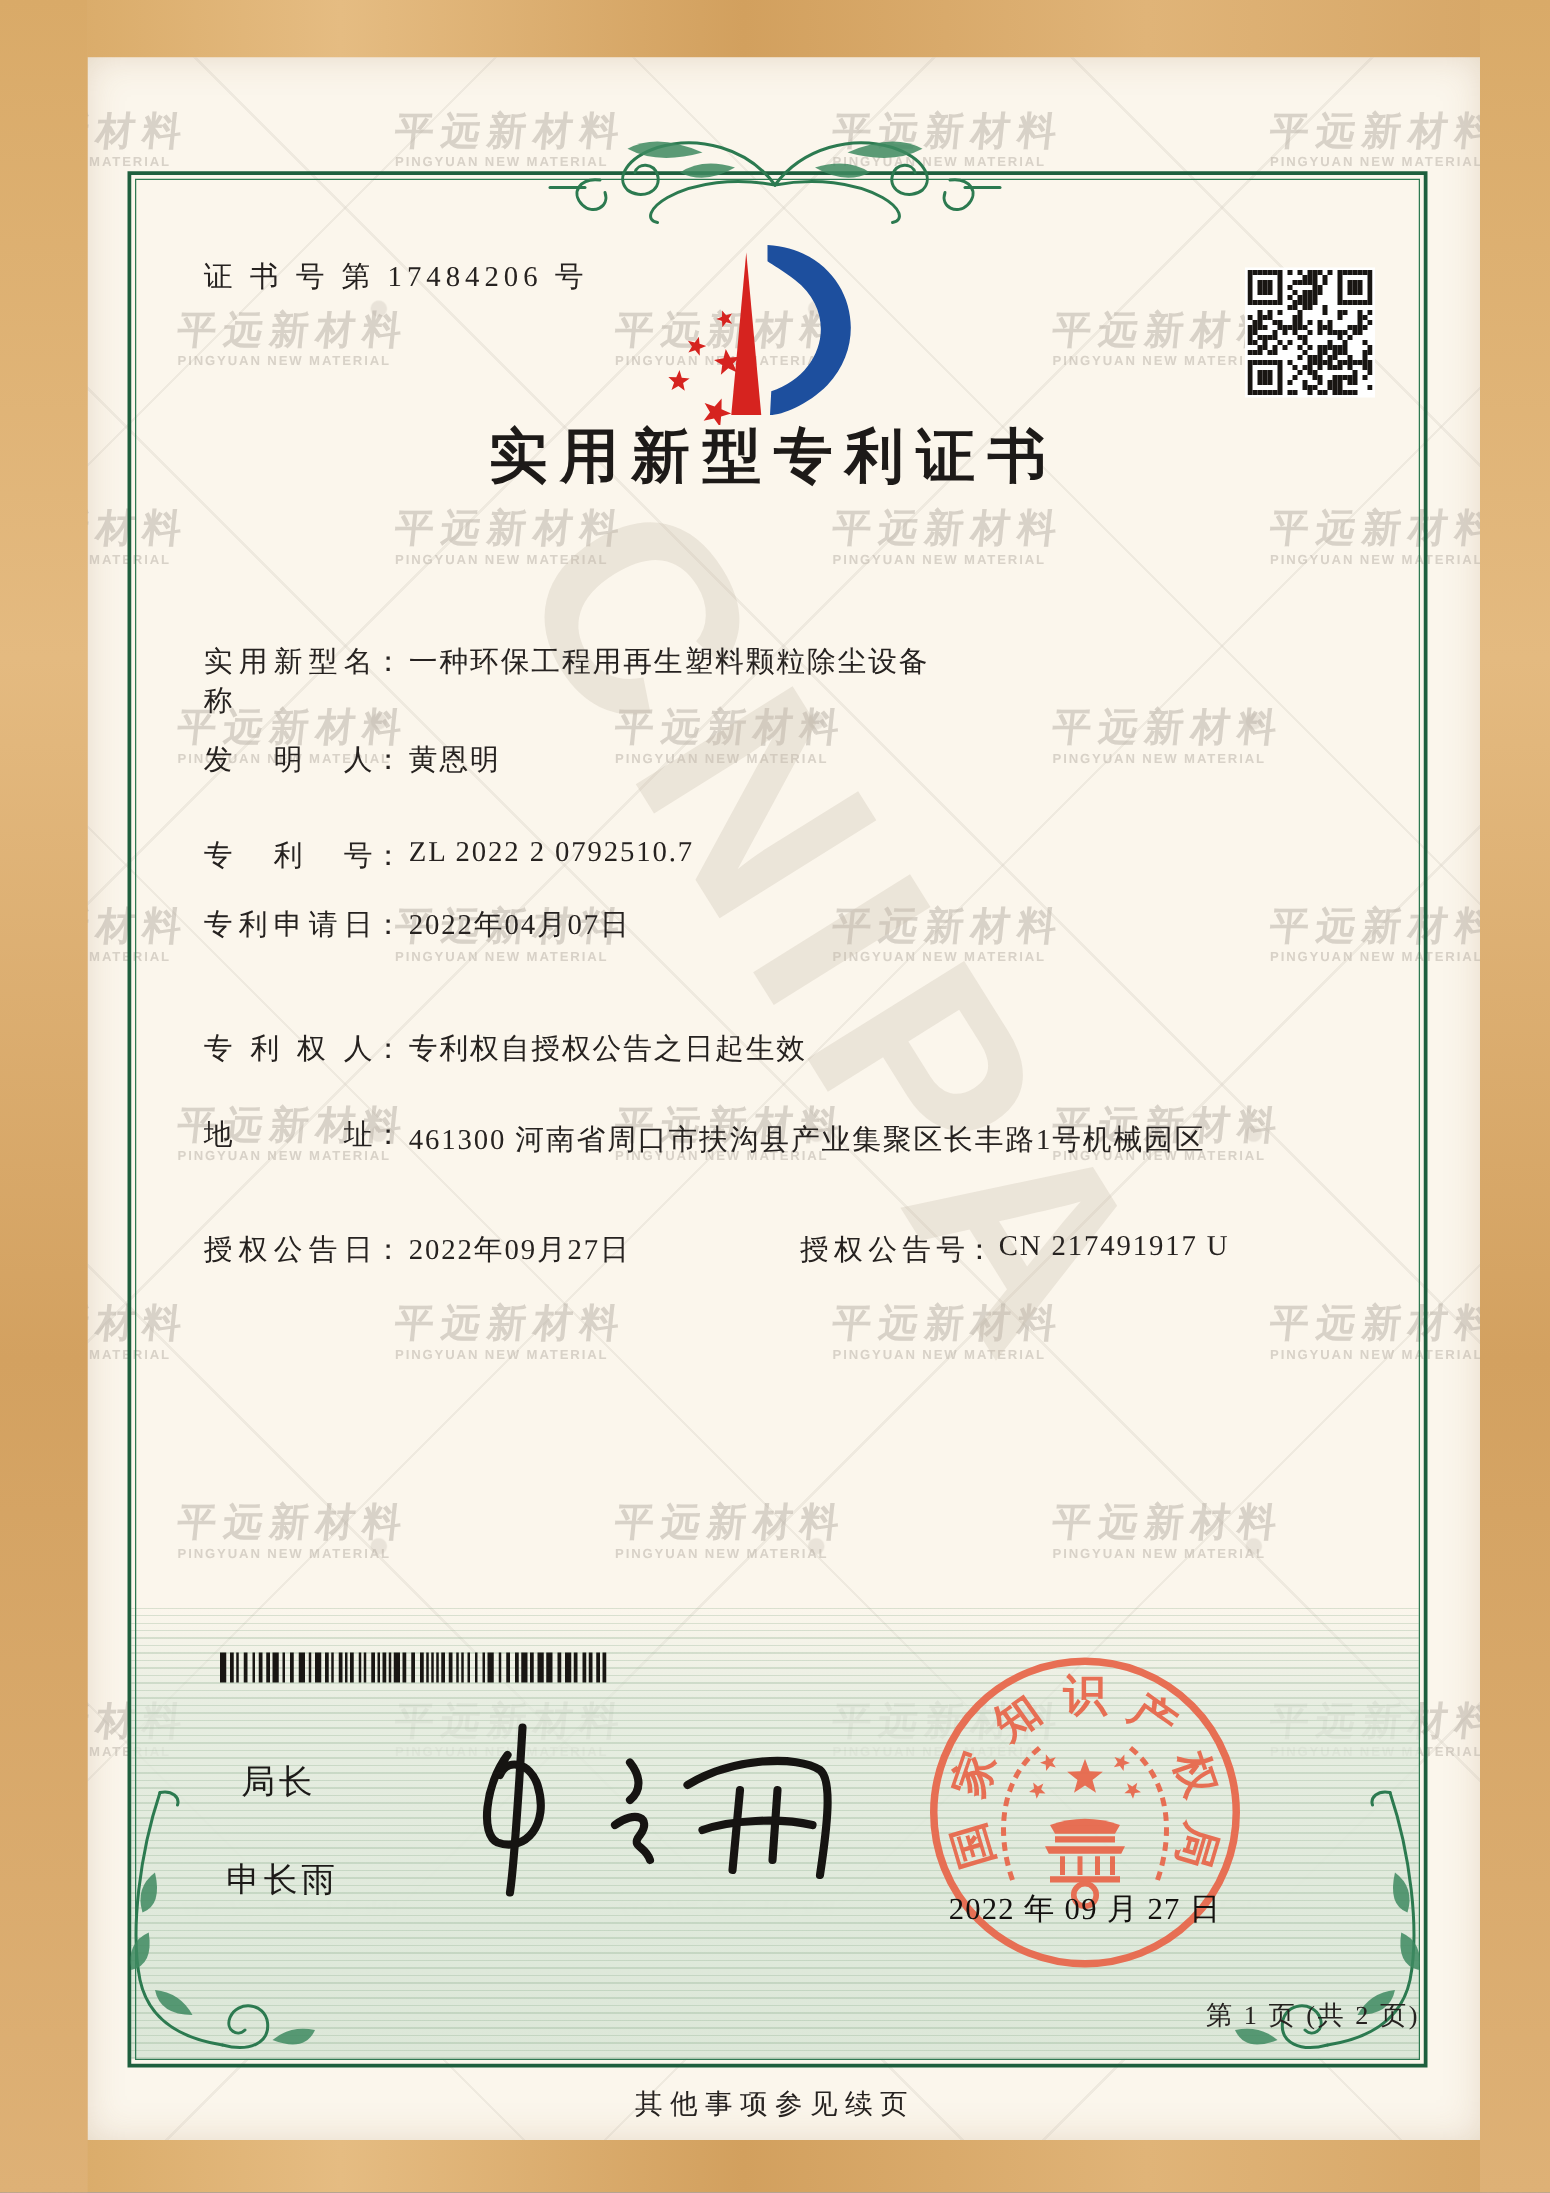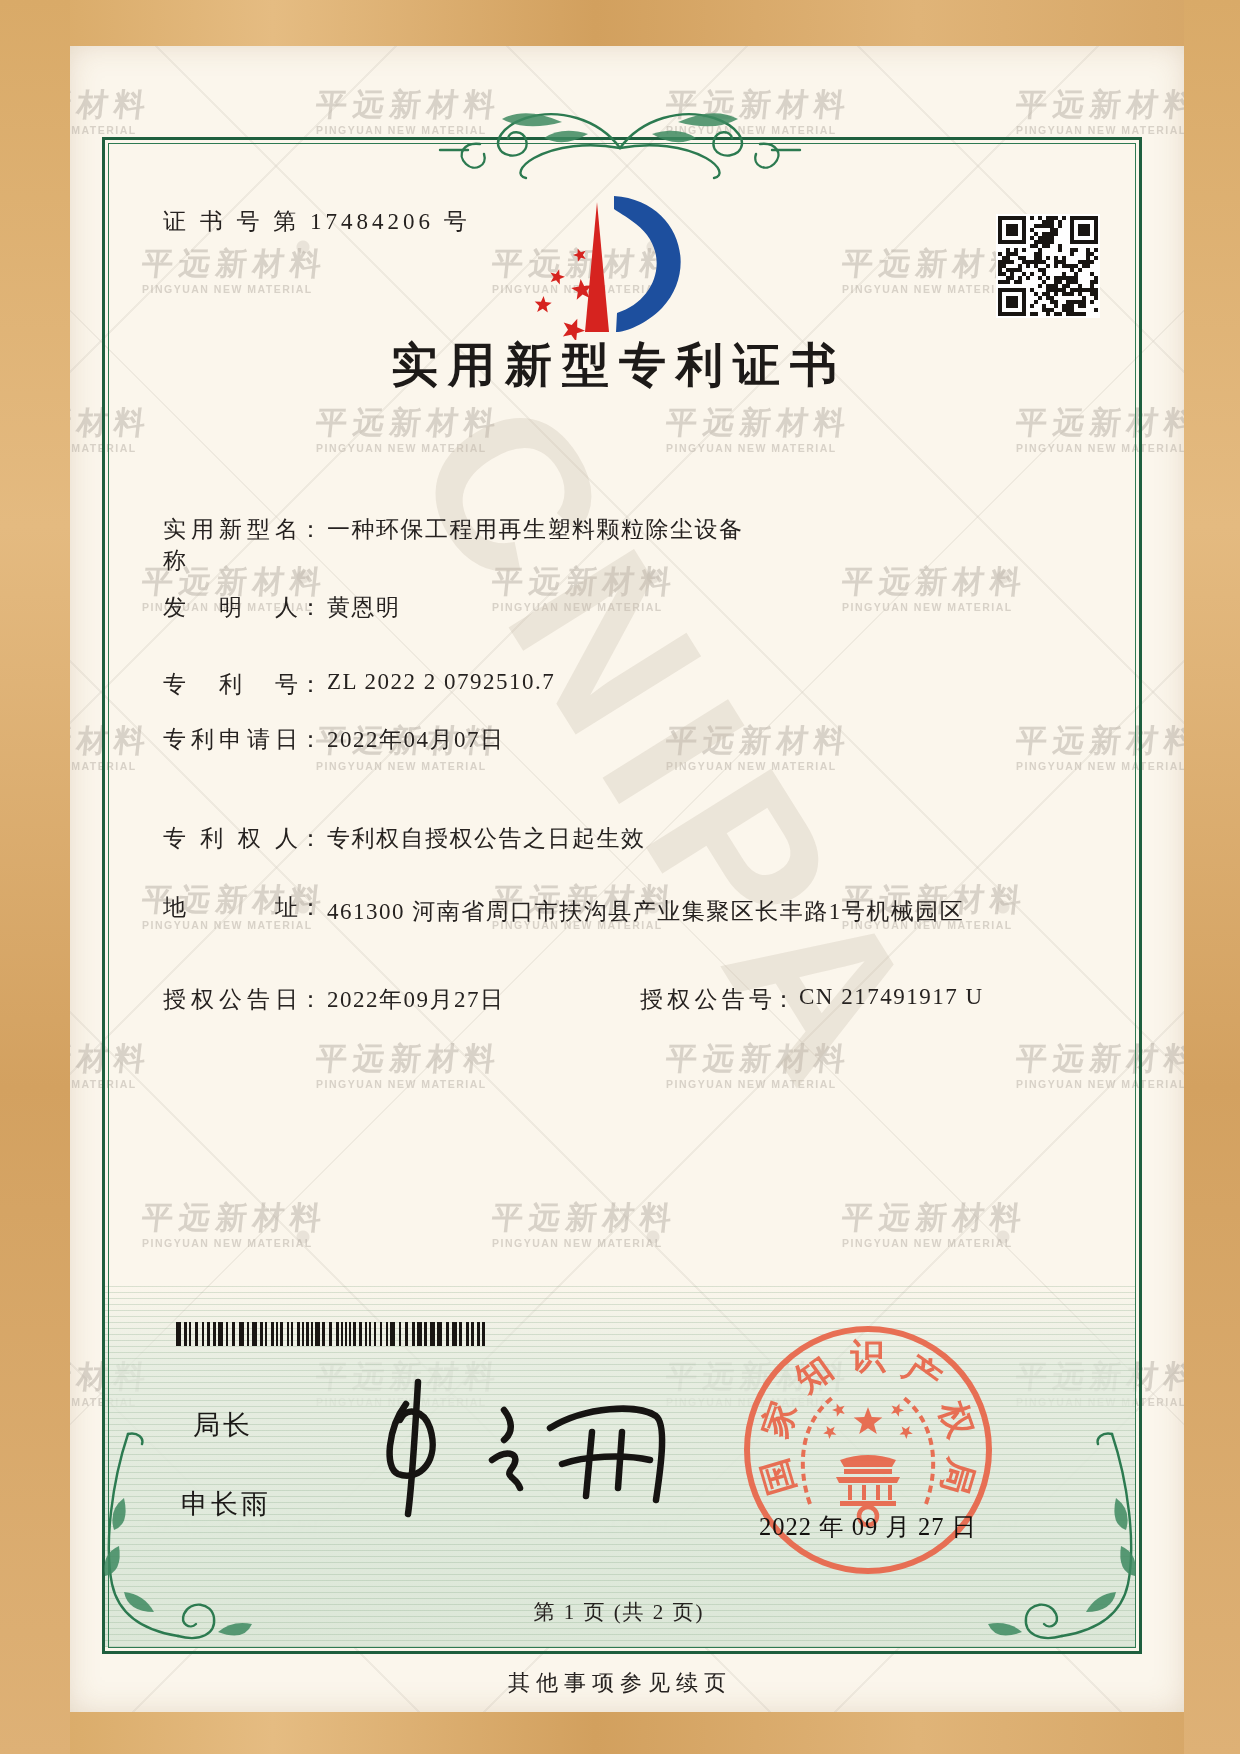--- a/index.html
+++ b/index.html
@@ -93,21 +93,21 @@
 
   .signature{left:352px;top:1374px;width:330px;height:166px;}
 
   .seal{left:736px;top:1318px;width:264px;height:264px;opacity:.93;}
   .seal text{font-size:35px;font-weight:700;fill:#e8664a;font-family:"Liberation Serif",serif;}
   .seal .emblem{fill:#e8664a;}
   .seal .emblem-line{stroke:#e8664a;fill:none;}
   .seal-date{left:758px;top:1510px;width:220px;text-align:center;font-size:24.5px;
              letter-spacing:1px;color:#13110f;}
 
-  .page-footer{left:102px;top:1598px;width:1034px;text-align:center;font-size:21px;letter-spacing:2px;}
+  .page-footer{left:102px;top:1598px;width:1034px;text-align:right;font-size:21px;letter-spacing:2px;}
   .continuation{left:0;top:1668px;width:1240px;text-align:center;font-size:22px;letter-spacing:6px;}
 
   .qr{left:996px;top:214px;width:104px;height:104px;background:#fff;padding:2px;box-sizing:border-box;}
   .logo{left:450px;top:172px;width:260px;height:168px;}
 </style>
 </head>
 <body>
 
 <div class="page">
 

